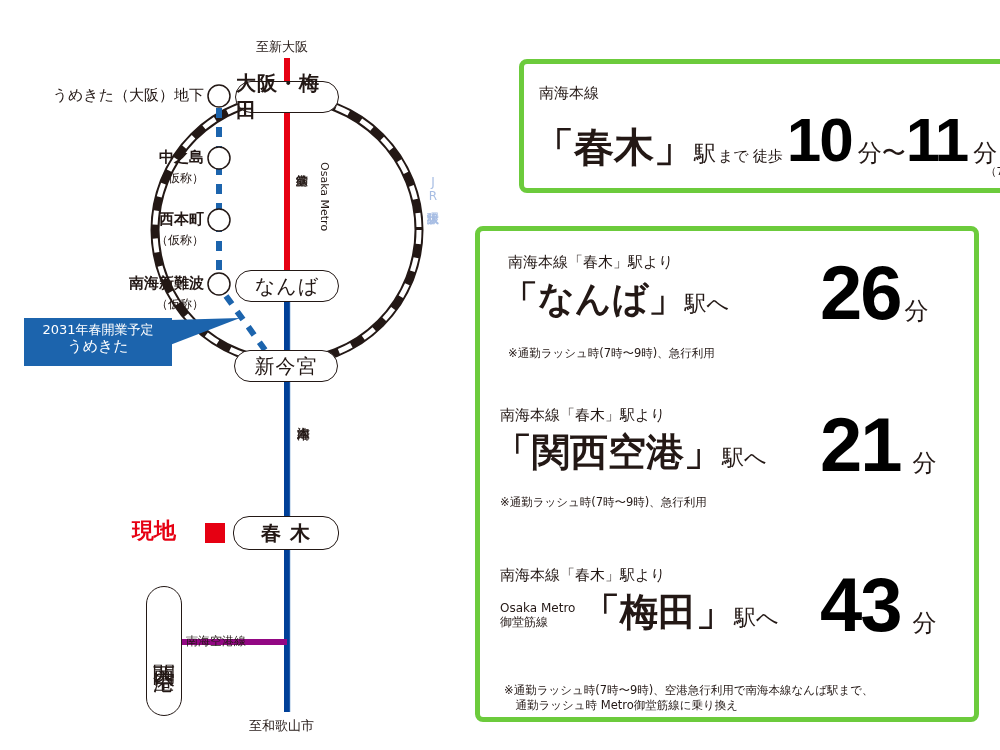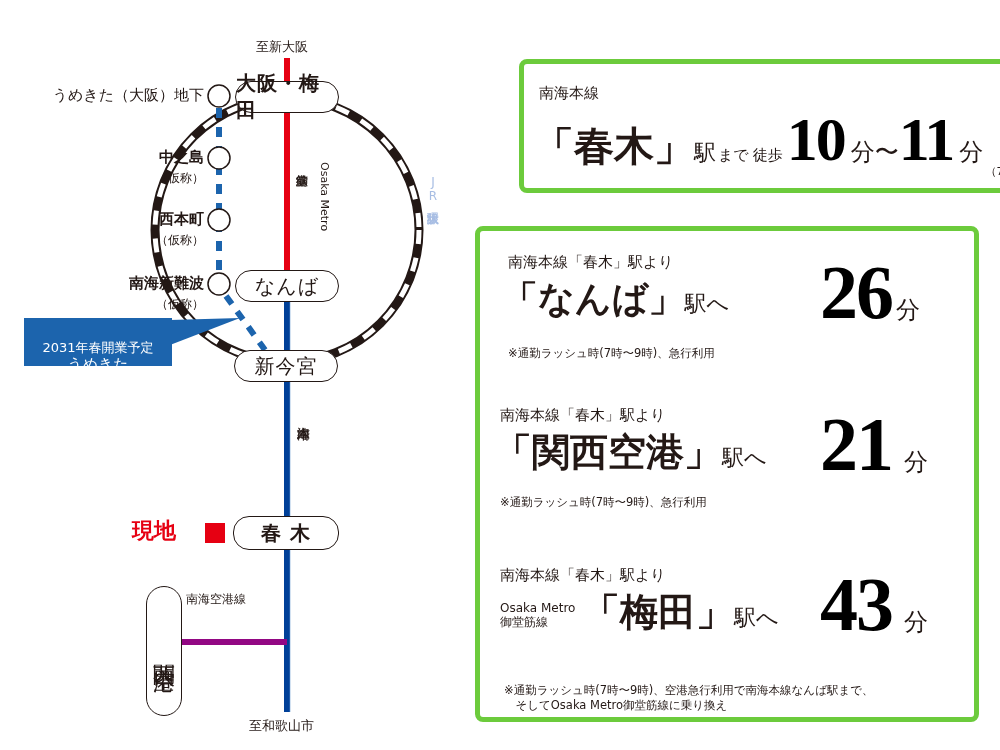--- a/index.html
+++ b/index.html
@@ -11,26 +11,26 @@
   svg.map { position: absolute; left: 0; top: 0; }
   .txt { position: absolute; white-space: nowrap; }
   .station-pill {
     position: absolute; border: 1.5px solid #231815; border-radius: 16px; background: #fff;
     display: flex; align-items: center; justify-content: center; box-sizing: border-box;
     font-size: 20px; letter-spacing: 1px;
   }
   .vtext { writing-mode: vertical-rl; text-orientation: upright; position: absolute; white-space: nowrap; }
   .callout {
     position: absolute; background: #1c64ad; color: #fff; font-size: 13px; line-height: 17px;
-    text-align: center; padding: 21px 6px; box-sizing: border-box;
+    text-align: center; padding: 3px 6px; box-sizing: border-box;
   }
   .card {
     position: absolute; border: 5px solid #6ccb3c; border-radius: 8px; background: #fff; box-sizing: border-box;
   }
-  .big-num { font-family: Liberation Serif, serif; font-weight: bold; color: #000; }
+  .big-num { font-family: Liberation Sans, sans-serif; font-weight: bold; color: #000; }
   .unit { font-size: 24px; color: #231815; }
   .note { font-size: 11.5px; color: #231815; line-height: 15px; }
   .sub { font-size: 15px; color: #231815; }
   .dest-big { font-weight: bold; color: #231815; }
 </style>
 </head>
 <body>
 
 <svg class="map" width="470" height="750">
 
@@ -78,21 +78,21 @@
 
 <div class="callout" style="left:24px;top:318px;width:148px;height:48px;">
   <div>2031年春開業予定</div>
   <div style="font-size:15px;">うめきた</div>
 </div>
 
 <div class="vtext" style="left:293px;top:165px;font-size:12px;">御堂筋線</div>
 <div class="txt" style="left:318px;top:162px;font-size:11px;writing-mode:vertical-rl;">Osaka Metro</div>
 <div class="vtext" style="left:424px;top:175px;font-size:12px;color:#a7bde3;">JR大阪環状線</div>
 <div class="vtext" style="left:294px;top:417px;font-size:13px;">南海本線</div>
-<div class="txt" style="left:186px;top:591px;font-size:12px;">南海空港線</div>
+<div class="txt" style="left:186px;top:633px;font-size:12px;">南海空港線</div>
 
 <div class="txt" style="left:132px;top:516px;font-size:22px;color:#e60012;font-weight:bold;">現地</div>
 <div class="txt" style="left:249px;top:717px;font-size:13px;">至和歌山市</div>
 
 <div class="card" style="left:475px;top:59px;width:580px;height:134px;margin-left:44px;">
   <div class="txt sub" style="left:15px;top:20px;">南海本線</div>
   <div class="txt" style="left:10px;top:40px;display:flex;align-items:baseline;">
     <span class="dest-big" style="font-size:40px;">「春木」</span>
     <span style="font-size:22px;">駅</span>
     <span style="font-size:15px;margin-left:2px;">まで</span>
@@ -143,16 +143,16 @@
     <div class="txt" style="left:102px;top:28px;display:flex;align-items:baseline;">
       <span class="dest-big" style="font-size:38px;">「梅田」</span>
       <span style="font-size:22px;">駅へ</span>
     </div>
     <div class="txt" style="left:340px;top:2px;display:flex;align-items:baseline;">
       <span class="big-num" style="font-size:76px;letter-spacing:-2px;">43</span>
       <span class="unit" style="margin-left:12px;">分</span>
     </div>
     <div class="txt note" style="left:24px;top:96px;margin-top:28px;">
       <div>※通勤ラッシュ時(7時〜9時)、空港急行利用で南海本線なんば駅まで、</div>
-      <div>　そしてOsaka Metro御堂筋線に乗り換え</div>
+      <div>　通勤ラッシュ時 Metro御堂筋線に乗り換え</div>
     </div>
   </div>
 </div>
 
 </body></html>

